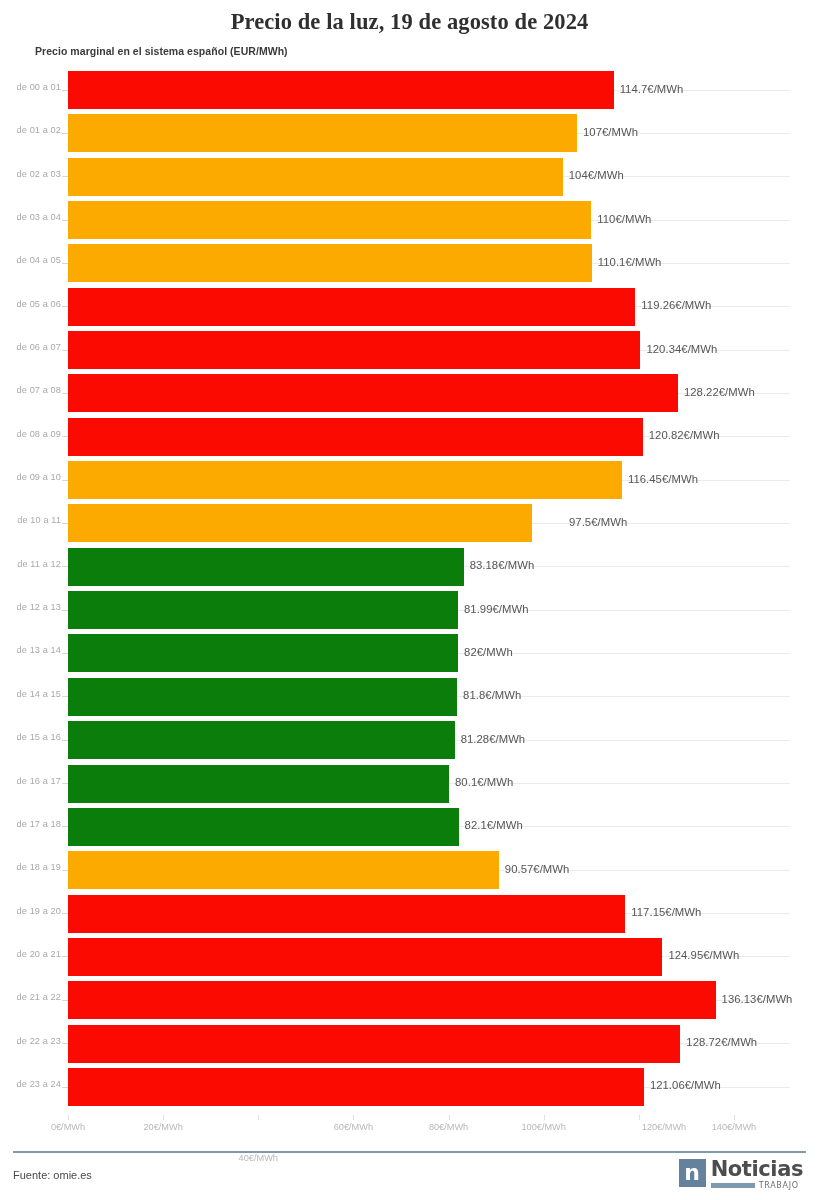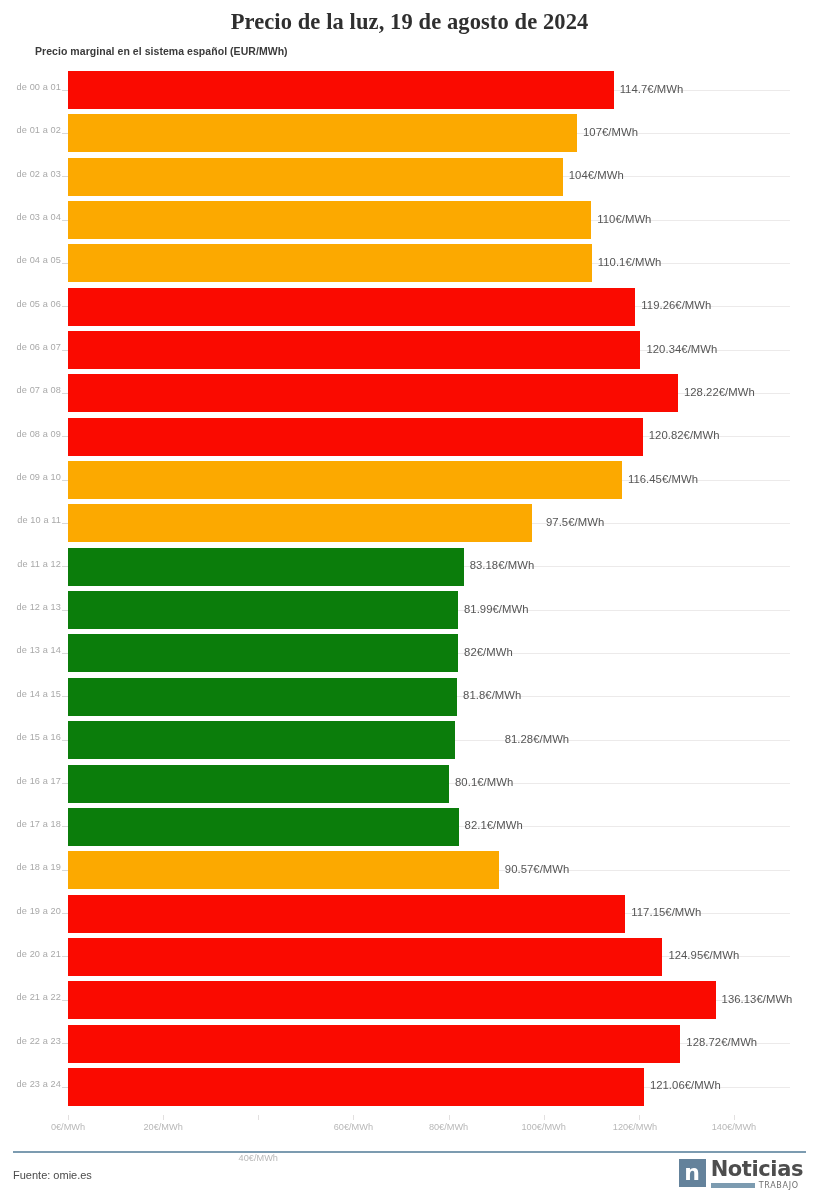--- a/index.html
+++ b/index.html
@@ -267,21 +267,21 @@
         <div class="tick-dash"></div>
         <div class="cat-label">de 09 a 10</div>
         <div class="bar orange" style="width: 553.953px;"></div>
         <div class="bar-value" style="left: 627.953px;">116.45€/MWh</div>
       </div>
       <div class="row">
         <div class="row-gridline"></div>
         <div class="tick-dash"></div>
         <div class="cat-label">de 10 a 11</div>
         <div class="bar orange" style="width: 463.807px;"></div>
-        <div class="bar-value" style="left: 546px;">97.5€/MWh</div>
+        <div class="bar-value" style="left: 569px;">97.5€/MWh</div>
       </div>
       <div class="row">
         <div class="row-gridline"></div>
         <div class="tick-dash"></div>
         <div class="cat-label">de 11 a 12</div>
         <div class="bar green" style="width: 395.687px;"></div>
         <div class="bar-value" style="left: 469.687px;">83.18€/MWh</div>
       </div>
       <div class="row">
         <div class="row-gridline"></div>
@@ -302,21 +302,21 @@
         <div class="tick-dash"></div>
         <div class="cat-label">de 14 a 15</div>
         <div class="bar green" style="width: 389.123px;"></div>
         <div class="bar-value" style="left: 463.123px;">81.8€/MWh</div>
       </div>
       <div class="row">
         <div class="row-gridline"></div>
         <div class="tick-dash"></div>
         <div class="cat-label">de 15 a 16</div>
         <div class="bar green" style="width: 386.649px;"></div>
-        <div class="bar-value" style="left: 460.649px; margin-left: 44px;">81.28€/MWh</div>
+        <div class="bar-value" style="left: 460.649px;">81.28€/MWh</div>
       </div>
       <div class="row">
         <div class="row-gridline"></div>
         <div class="tick-dash"></div>
         <div class="cat-label">de 16 a 17</div>
         <div class="bar green" style="width: 381.036px;"></div>
         <div class="bar-value" style="left: 455.036px;">80.1€/MWh</div>
       </div>
       <div class="row">
         <div class="row-gridline"></div>
@@ -376,21 +376,21 @@
       <div class="xtick" style="left: 163.14px;">20€/MWh</div>
       <div class="xtick-mark" style="left: 258.28px;"></div>
       <div class="xtick" style="left: 258.28px; margin-top: 31px;">40€/MWh</div>
       <div class="xtick-mark" style="left: 353.42px;"></div>
       <div class="xtick" style="left: 353.42px;">60€/MWh</div>
       <div class="xtick-mark" style="left: 448.56px;"></div>
       <div class="xtick" style="left: 448.56px;">80€/MWh</div>
       <div class="xtick-mark" style="left: 543.7px;"></div>
       <div class="xtick" style="left: 543.7px;">100€/MWh</div>
       <div class="xtick-mark" style="left: 638.84px;"></div>
-      <div class="xtick" style="left: 635px;">120€/MWh</div>
+      <div class="xtick" style="left: 664px;">120€/MWh</div>
       <div class="xtick-mark" style="left: 733.98px;"></div>
       <div class="xtick" style="left: 733.98px;">140€/MWh</div>
     </div>
 
   <div id="footer-rule"></div>
   <div id="source">Fuente: omie.es</div>
 
   <div id="logo">
     <div id="logo-mark">
       <span>n</span>

